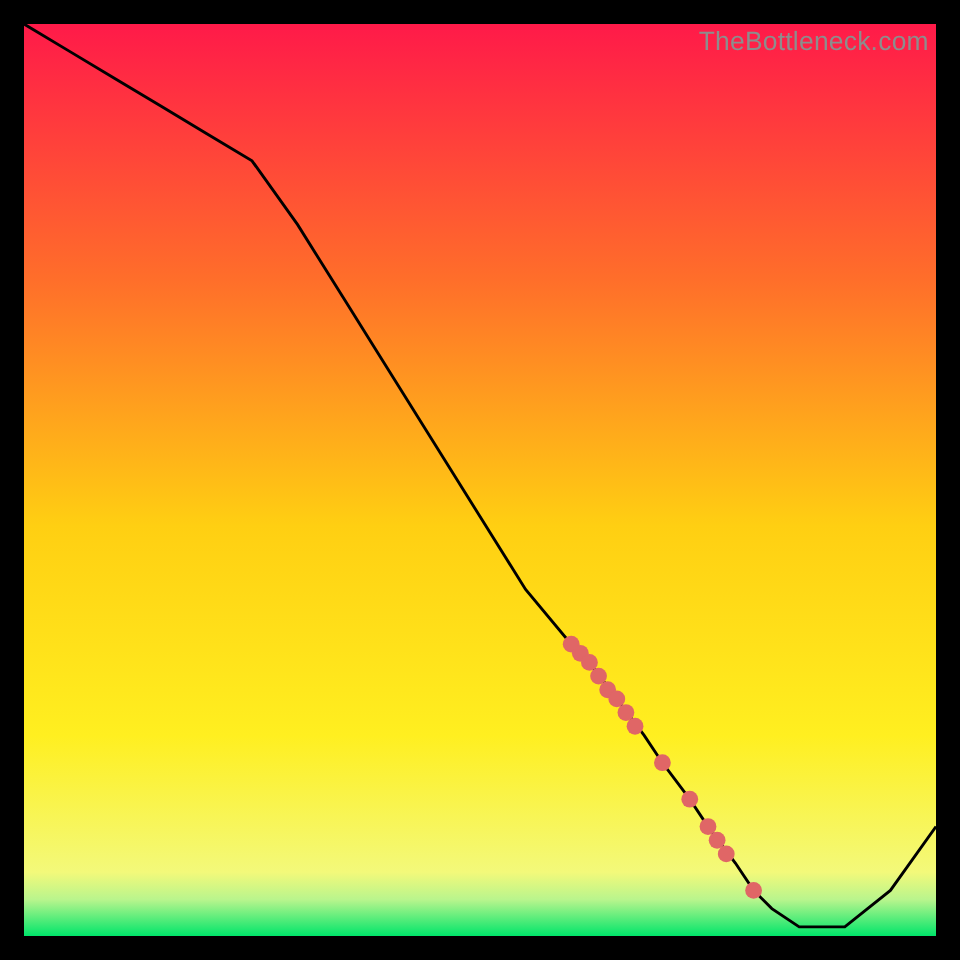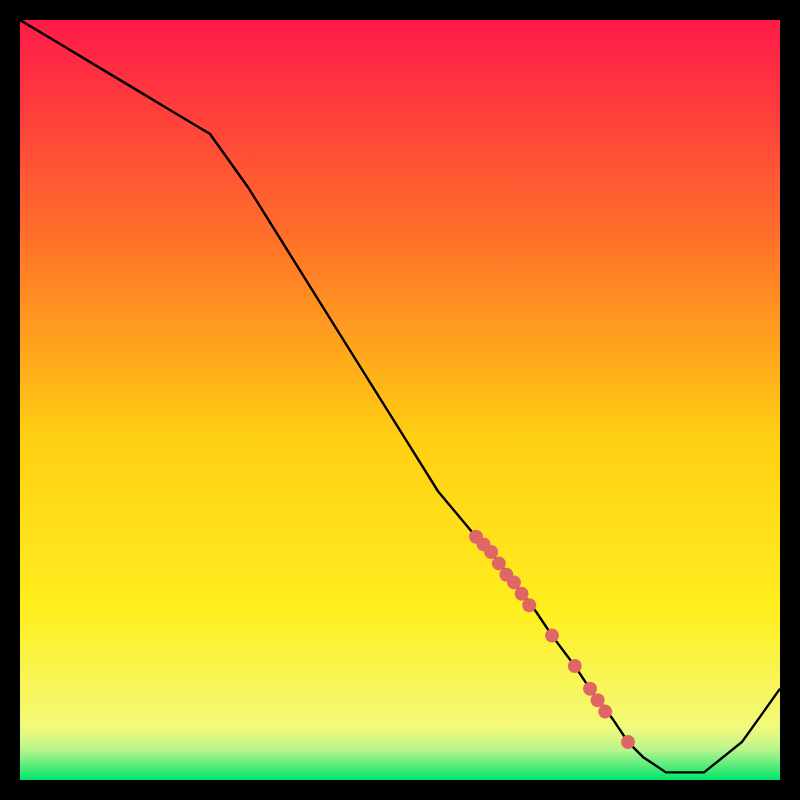--- a/index.html
+++ b/index.html
@@ -65,13 +65,14 @@
         <circle cx="501.6" cy="573.8" r="7" fill="#e06666"></circle>
         <circle cx="509.2" cy="585.2" r="7" fill="#e06666"></circle>
         <circle cx="532.0" cy="615.6" r="7" fill="#e06666"></circle>
         <circle cx="554.8" cy="646.0" r="7" fill="#e06666"></circle>
         <circle cx="570.0" cy="668.8" r="7" fill="#e06666"></circle>
         <circle cx="577.6" cy="680.2" r="7" fill="#e06666"></circle>
         <circle cx="585.2" cy="691.6" r="7" fill="#e06666"></circle>
         <circle cx="608.0" cy="722.0" r="7" fill="#e06666"></circle>
       </g>
   </svg>
+  <div class="watermark">TheBottleneck.com</div>
 </div>
 
 </body></html>

